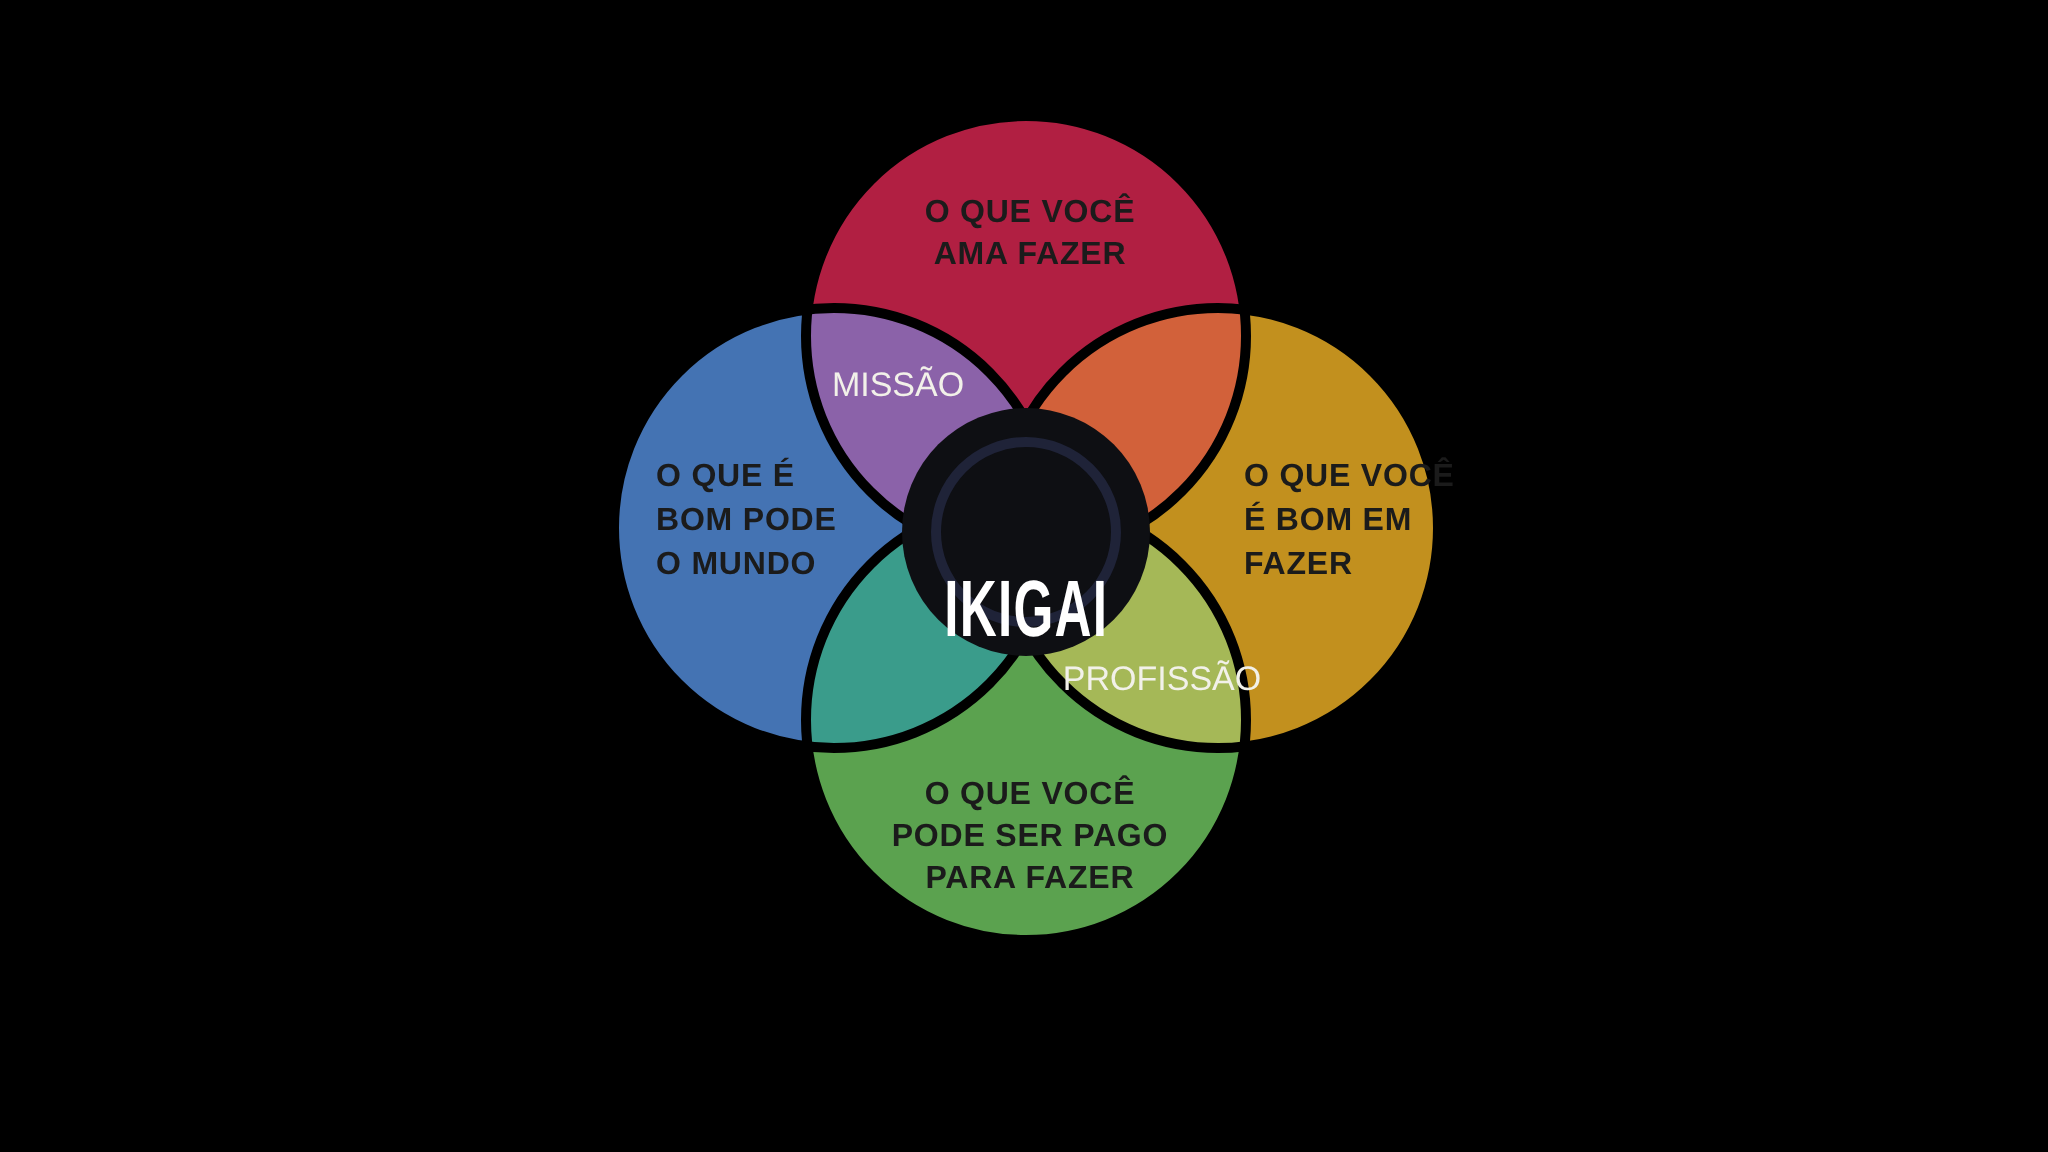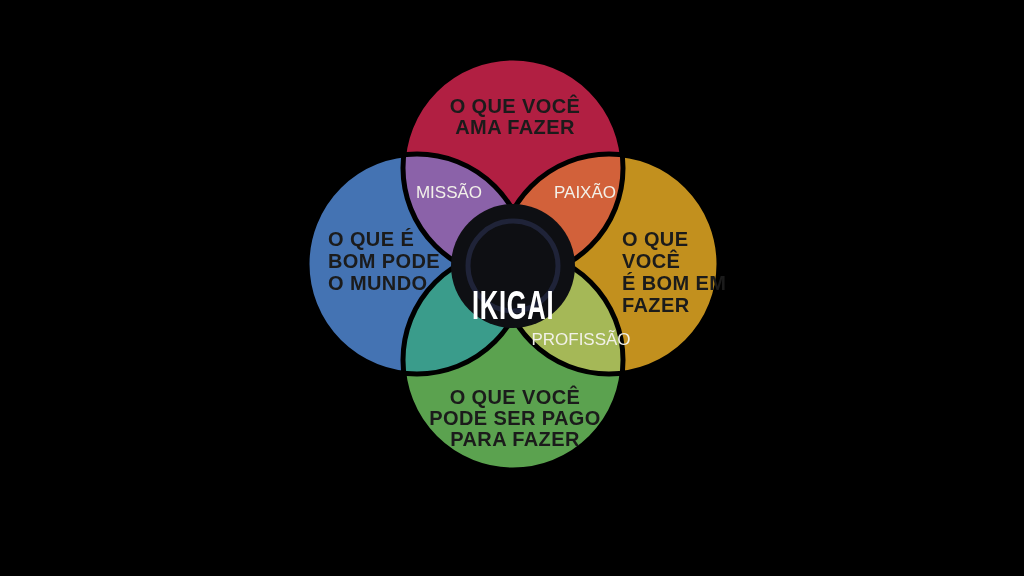--- a/index.html
+++ b/index.html
@@ -23,21 +23,21 @@
     top: 0;
   }
   .label {
     position: absolute;
     white-space: pre-line;
     pointer-events: none;
   }
   .circle-label {
     color: #1b1b1b;
     font-weight: 700;
-    font-size: 20px;
+    font-size: 16px;
     line-height: 21px;
     letter-spacing: 0.4px;
   }
   .lbl-top {
     left: 415px;
     top: 96px;
     width: 200px;
     text-align: center;
   }
   .lbl-left {
@@ -134,20 +134,19 @@
 BOM PODE
 O MUNDO</div>
   <div class="label circle-label lbl-right">O QUE VOCÊ
 É BOM EM
 FAZER</div>
   <div class="label circle-label lbl-bottom">O QUE VOCÊ
 PODE SER PAGO
 PARA FAZER</div>
 
   <div class="label overlap-label ov-missao">MISSÃO</div>
-  <div class="label overlap-label ov-paixao">PAIXÃO</div>
   <div class="label overlap-label ov-profissao">PROFISSÃO</div>
 
   <div class="label ikigai-label">
     <span>IKIGAI</span>
   </div>
 
 </div>
 
 </body></html>

